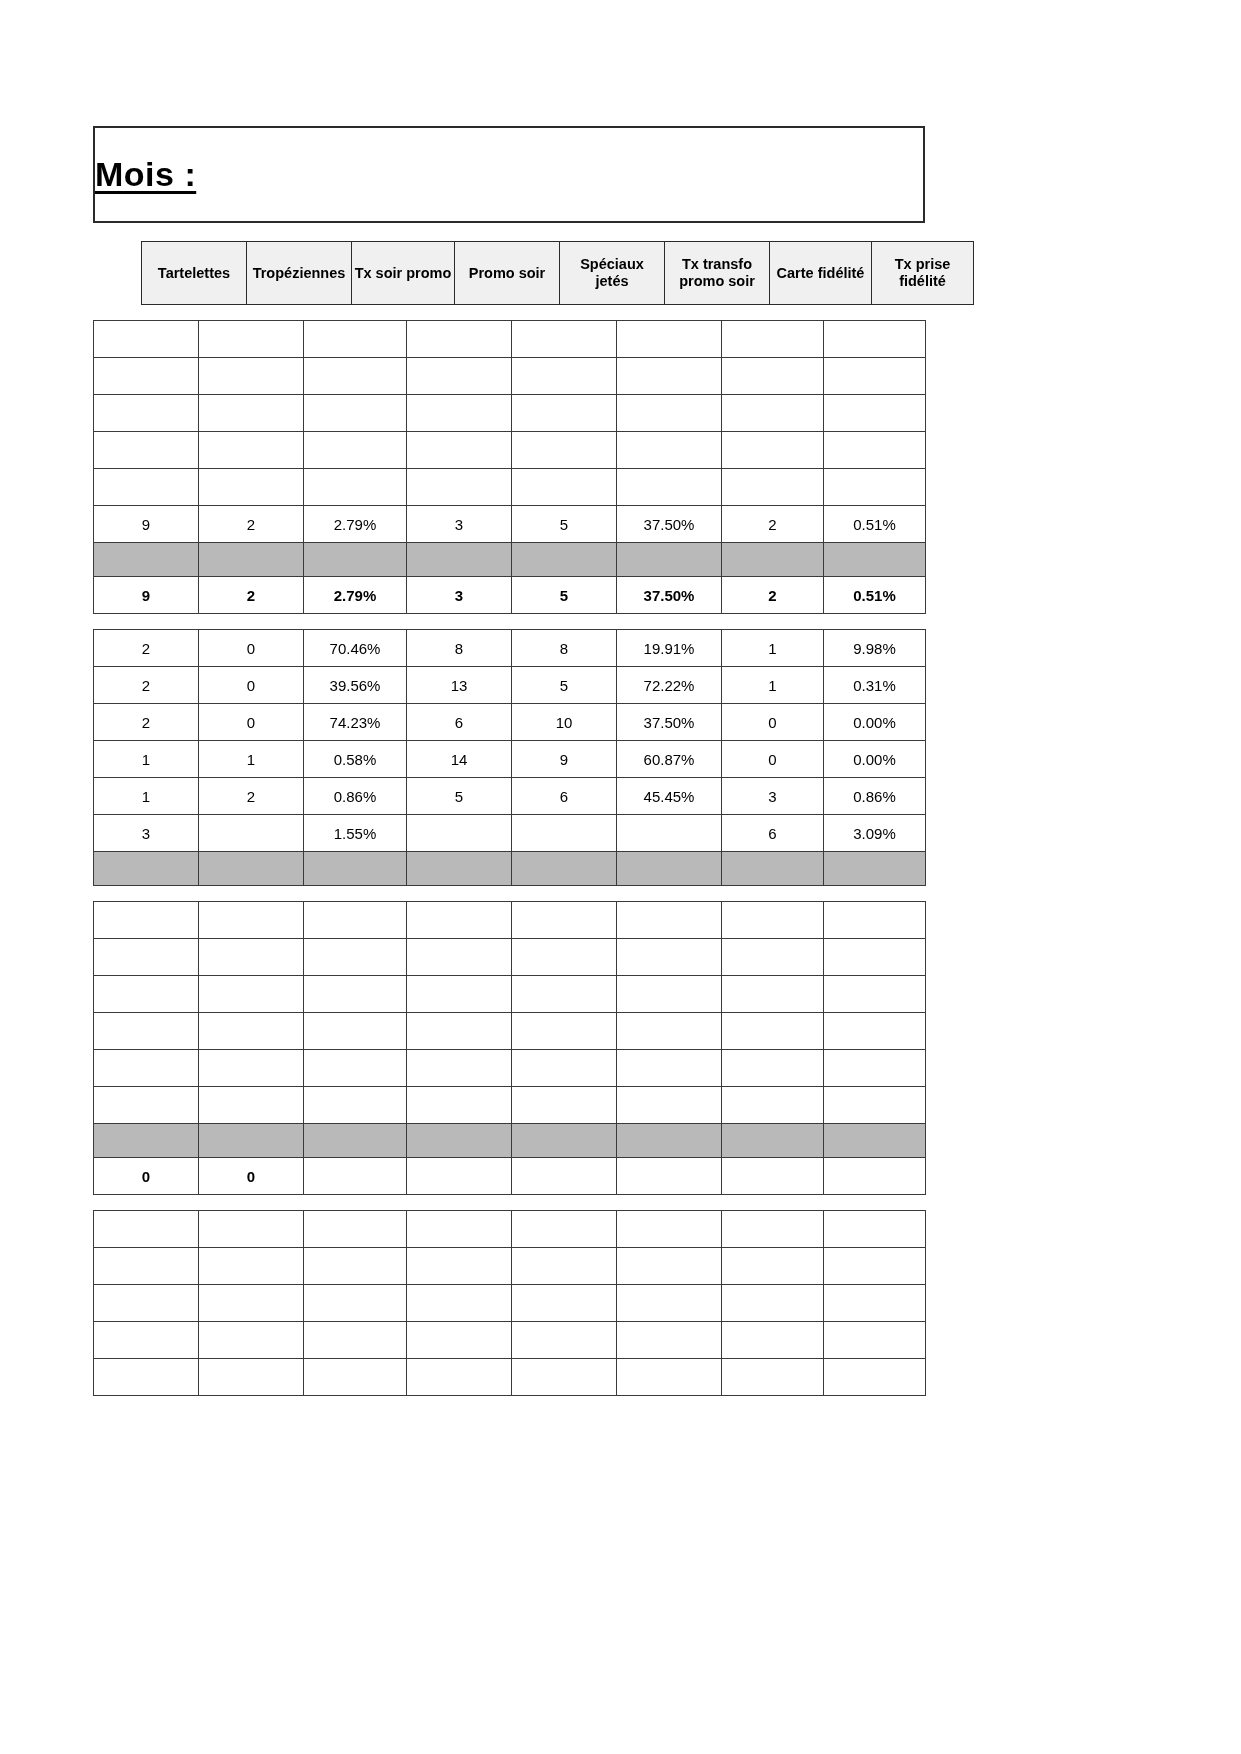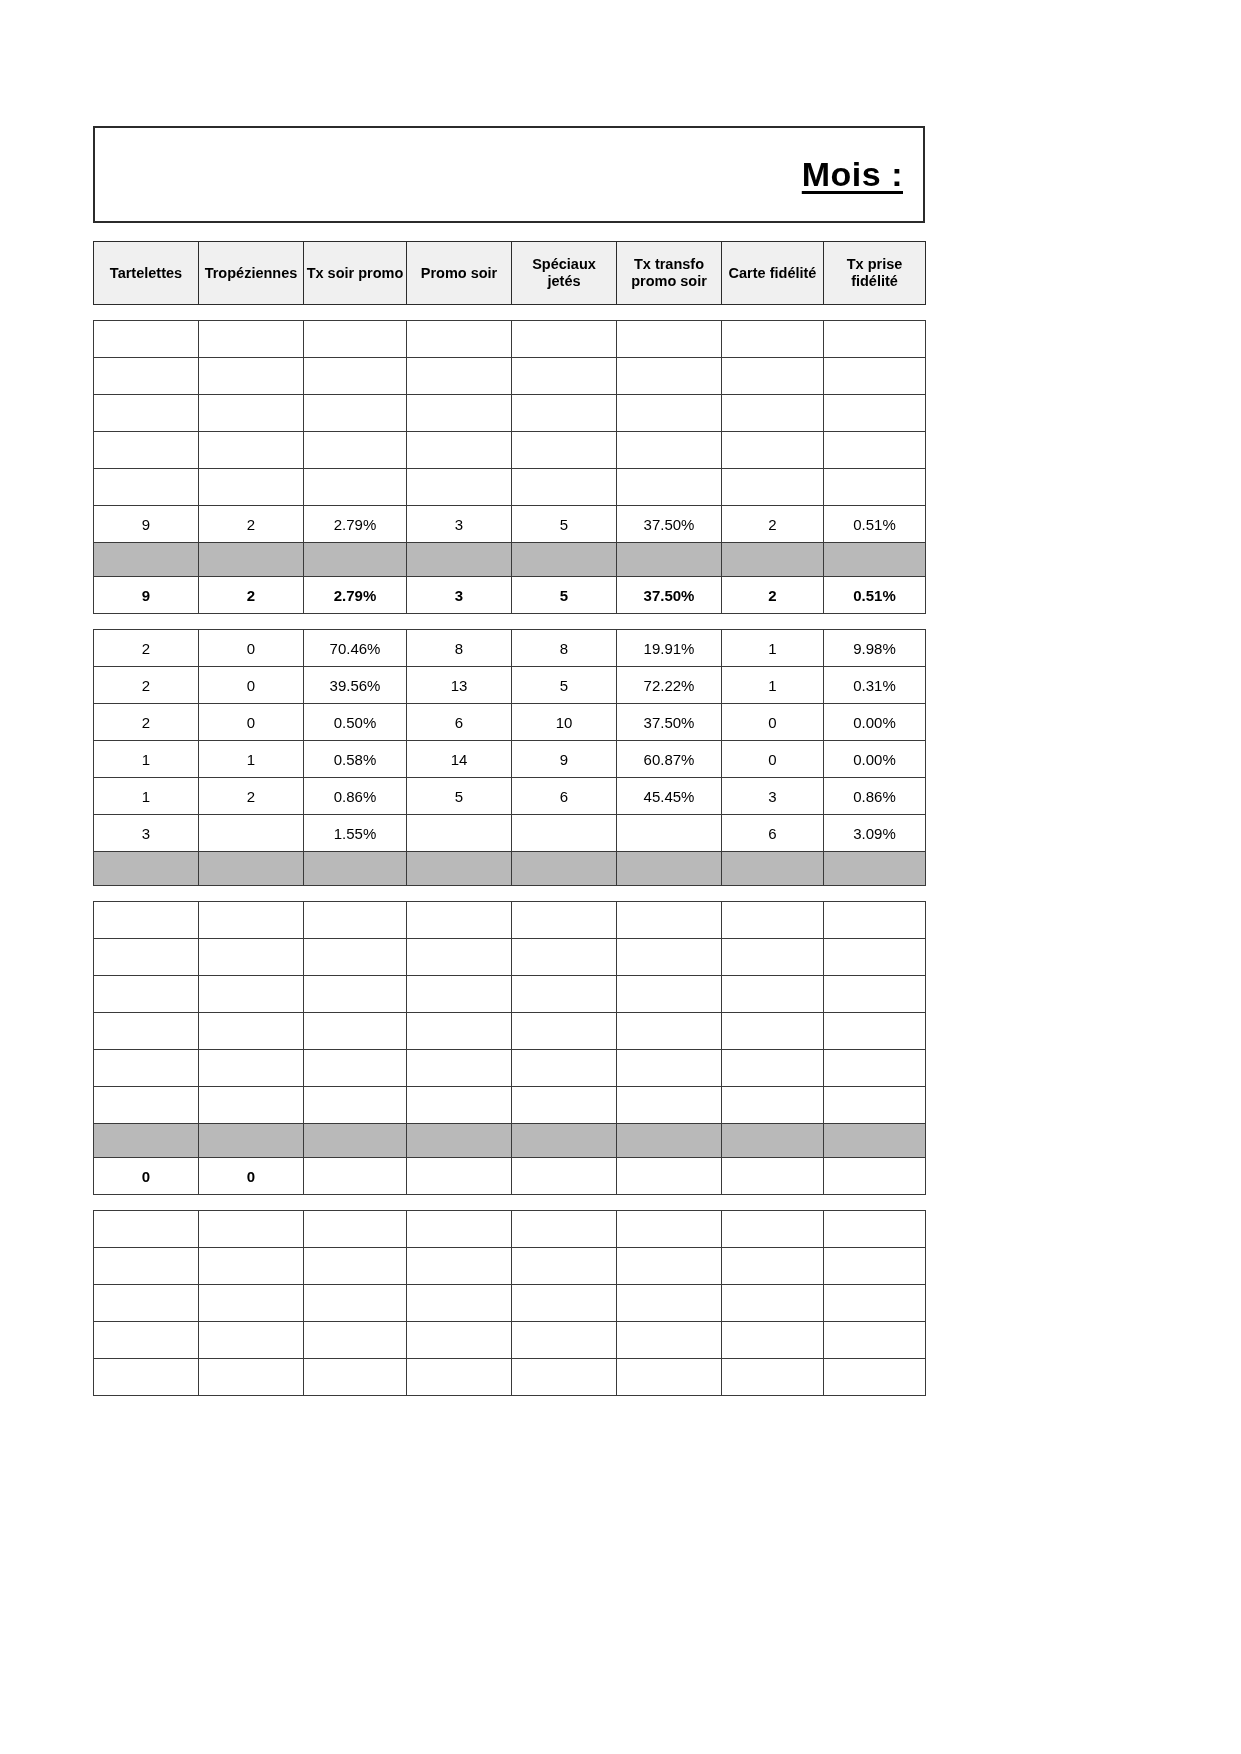--- a/index.html
+++ b/index.html
@@ -23,21 +23,20 @@
   }
 
   
   .title-box{
     box-sizing:border-box;
     width:832px;
     height:97px;
     border:2px solid #2b2b2b;
     display:flex;
     align-items:center;
-    justify-content:flex-end;
     padding-right:20px;
     background:#ffffff;
   }
   .title-text{
     font-size:34px;
     font-weight:bold;
     letter-spacing:0.5px;
     text-decoration:underline;
     text-underline-offset:5px;
     color:#000;
@@ -64,21 +63,21 @@
     vertical-align:middle;
     font-size:15px;
     padding:0 2px;
     height:36px;
     background:#ffffff;
     overflow:hidden;
     white-space:normal;
   }
 
   
-  .hdr-wrap{margin-top:18px;}
+  .hdr-wrap{margin-top:18px;margin-left:48px;}
   table.hdr td{
     height:62px;
     background:#f0f0f0;
     font-weight:bold;
     font-size:14.5px;
     line-height:1.15;
     border:1px solid #2b2b2b;
   }
 
   
@@ -252,21 +251,21 @@
               <td class="white">39.56%</td>
               <td class="blue">13</td>
               <td class="blue">5</td>
               <td class="white">72.22%</td>
               <td class="blue">1</td>
               <td class="white">0.31%</td>
             </tr>
             <tr>
               <td class="blue">2</td>
               <td class="blue">0</td>
-              <td class="white">0.50%</td>
+              <td class="white">74.23%</td>
               <td class="blue">6</td>
               <td class="blue">10</td>
               <td class="white">37.50%</td>
               <td class="blue">0</td>
               <td class="white">0.00%</td>
             </tr>
             <tr>
               <td class="blue">1</td>
               <td class="blue">1</td>
               <td class="white">0.58%</td>

